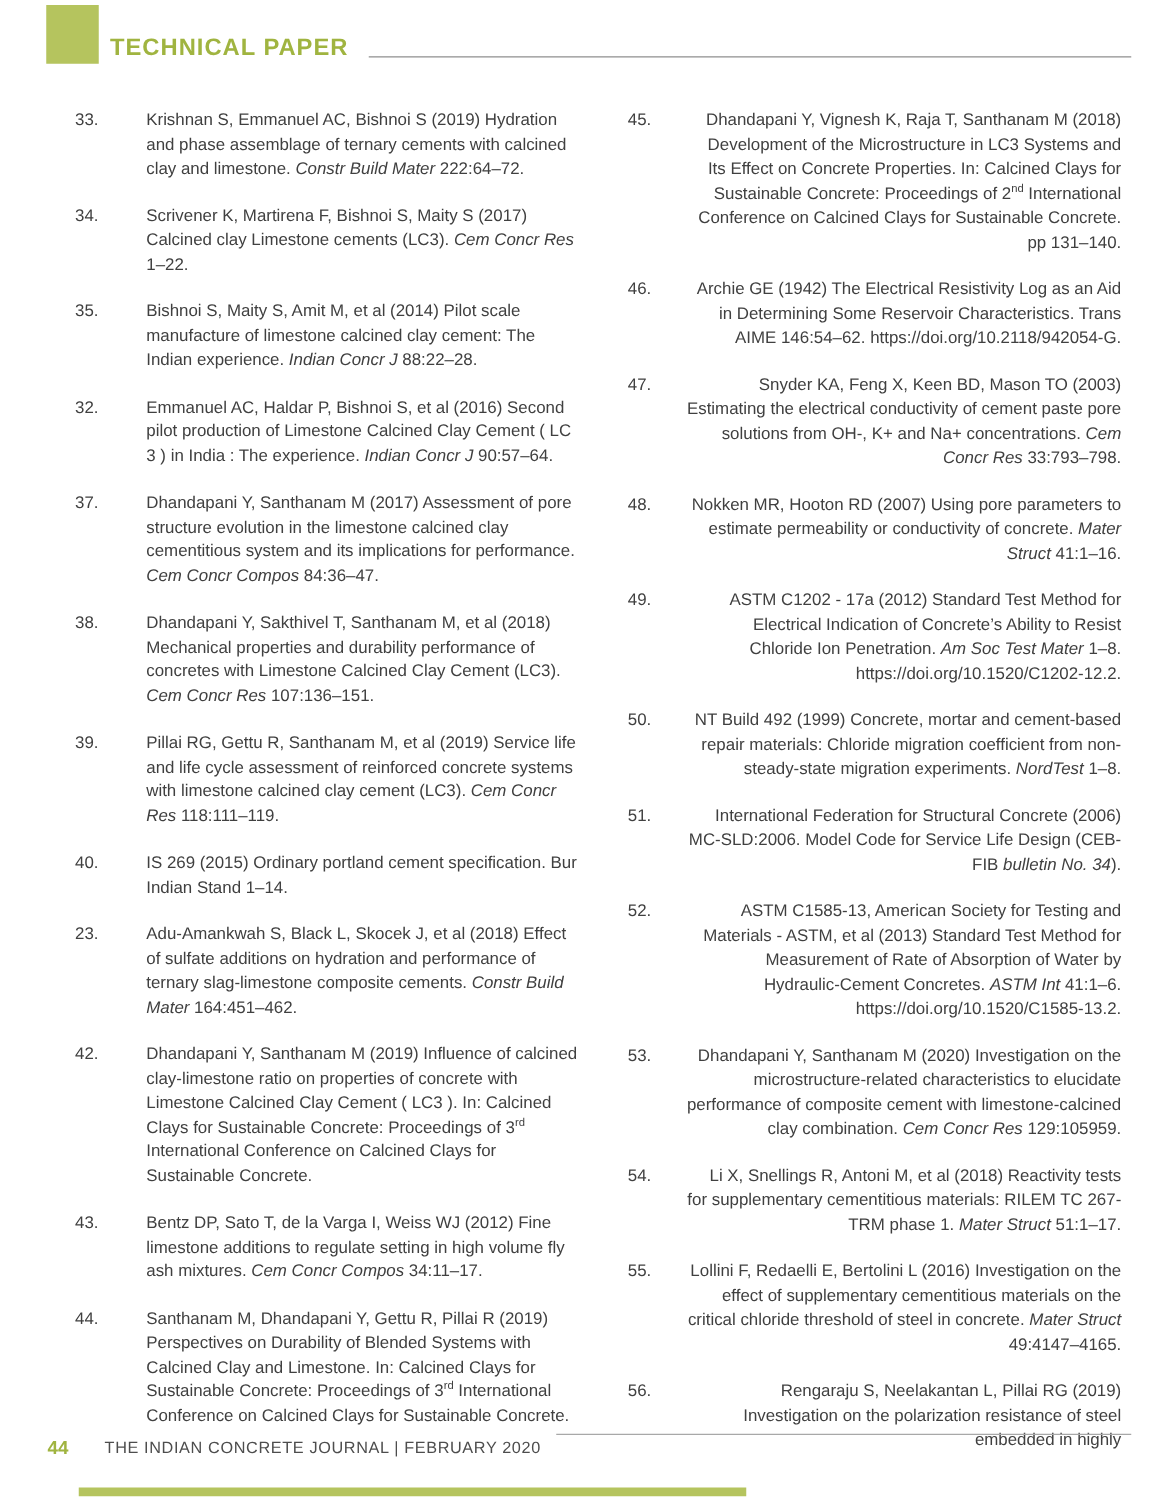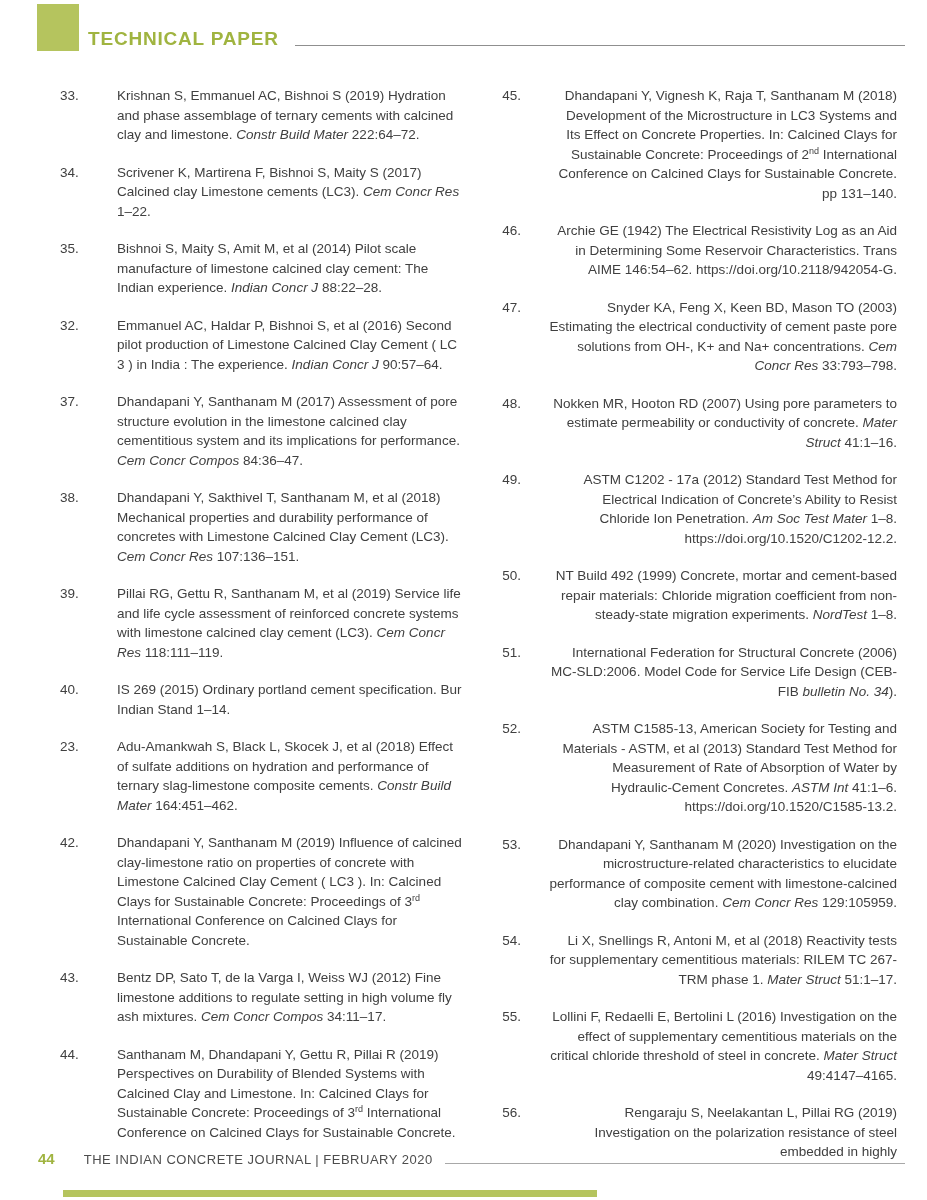--- a/index.html
+++ b/index.html
@@ -48,21 +48,21 @@
     color:#404040;
   }
   .ref-num{flex:none;width:29px;}
   .ref-text{flex:1;margin-left:28px;}
   .ref-text em{font-style:italic;}
   .ref-text sup{font-size:9px;line-height:0;vertical-align:super;}
 
   
   .footer-row{
     position:absolute;left:38px;right:22px;top:1150px;
-    display:flex;align-items:flex-end;
+    display:flex;align-items:flex-start;
   }
   .page-num{
     font-size:15px;font-weight:bold;color:var(--heading,#a0b440);
     margin-right:29px;
   }
   .journal-line{
     font-size:13px;letter-spacing:0.5px;color:#4d4d4d;
     white-space:nowrap;
   }
   .footer-rule{

